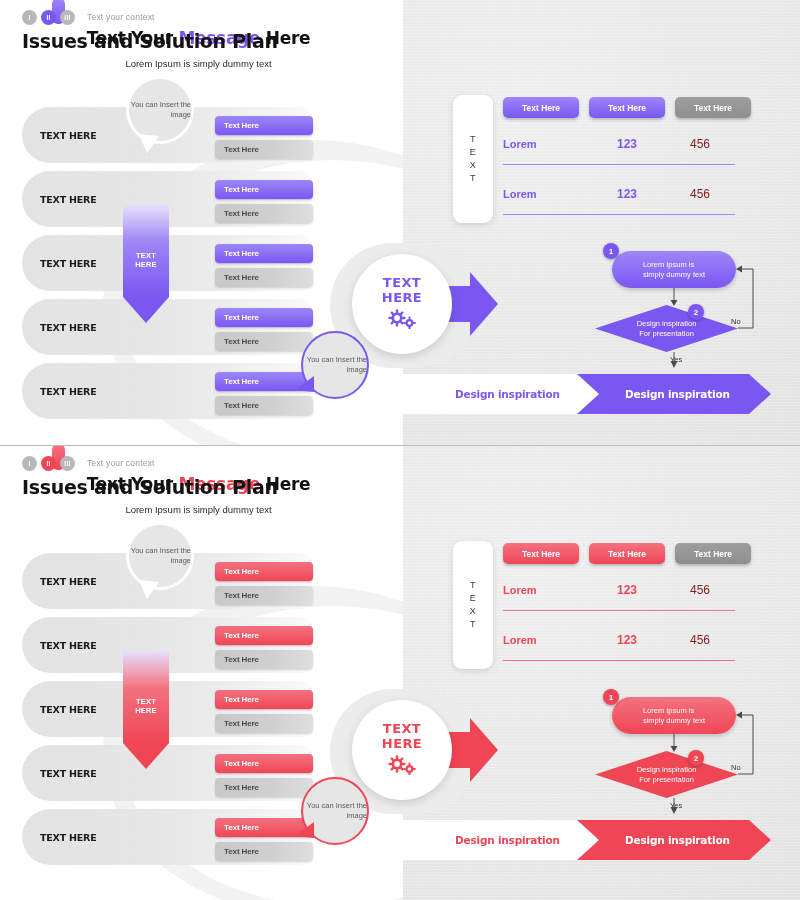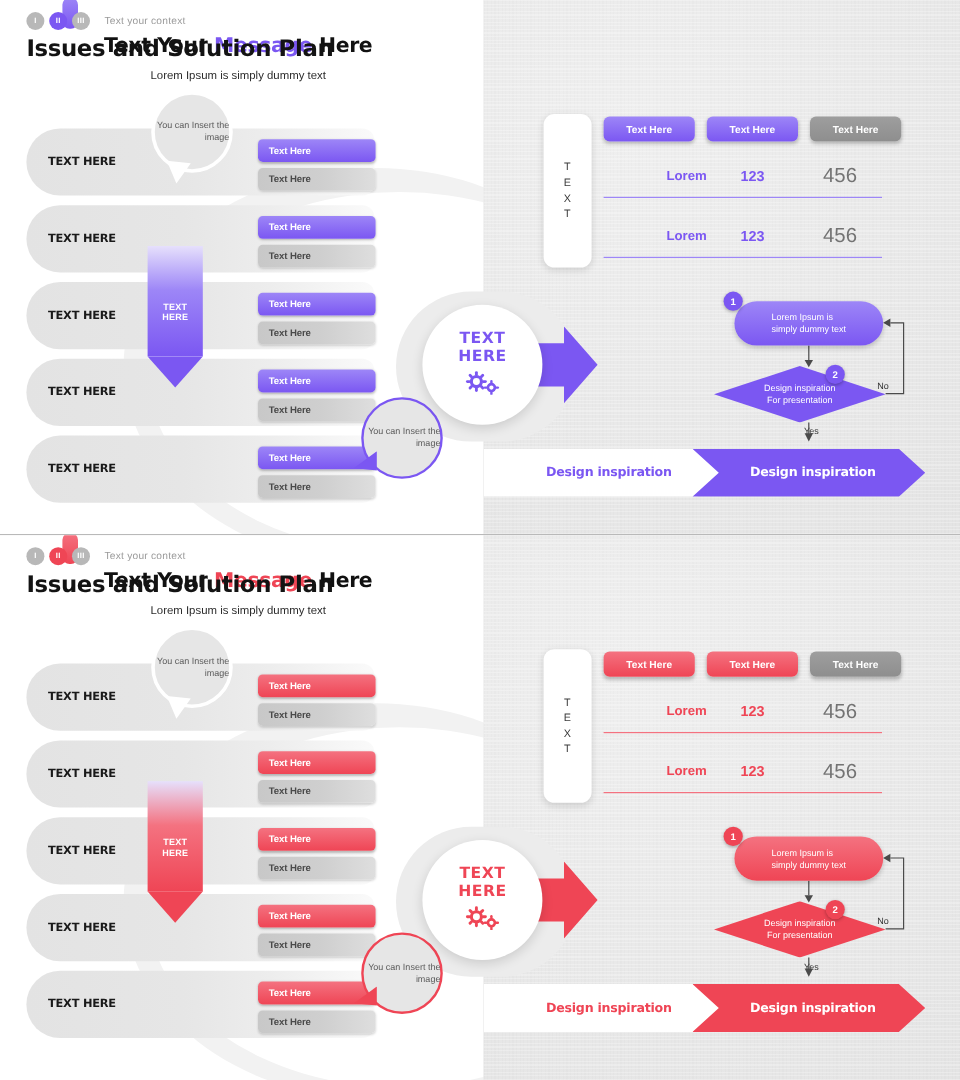--- a/index.html
+++ b/index.html
@@ -101,23 +101,23 @@
       border-radius:9px;box-shadow:0 2px 6px rgba(0,0,0,.13);z-index:6;
       display:flex;flex-direction:column;align-items:center;justify-content:center;}
   .vtext span{font-size:9px;color:#3a3a3a;line-height:13px;letter-spacing:.5px;}
 
   .btnrow{position:absolute;left:503px;top:97px;display:flex;gap:10px;z-index:6;}
   .tbtn{width:76px;height:21px;border-radius:5px;display:flex;align-items:center;justify-content:center;
       font-size:8.5px;font-weight:bold;color:#fff;box-shadow:0 2px 3px rgba(0,0,0,.22);}
   .tbtn.grey{background:linear-gradient(180deg,#9e9e9e,#8e8e8e);}
 
   .trow{position:absolute;left:503px;width:232px;display:flex;align-items:center;z-index:6;}
-  .trow .c1{width:86px;text-align:right;font-size:11px;font-weight:bold;}
+  .trow .c1{width:86px;text-align:left;font-size:11px;font-weight:bold;}
   .trow .c2{width:76px;text-align:center;font-size:12px;font-weight:bold;}
-  .trow .c3{width:70px;text-align:center;font-size:17px;color:#737373;font-weight:normal;}
+  .trow .c3{width:70px;text-align:center;font-size:12px;color:#7f1d1d;font-weight:normal;}
   .tsep{position:absolute;left:503px;width:232px;height:1px;z-index:6;}
   .fcbadge{position:absolute;width:16px;height:16px;border-radius:50%;color:#fff;font-size:8px;
       font-weight:bold;display:flex;align-items:center;justify-content:center;
       box-shadow:0 1px 3px rgba(0,0,0,.3);z-index:3;}
   .fcbox{position:absolute;left:612px;top:251px;width:124px;height:37px;border-radius:19px;
       display:flex;align-items:center;justify-content:center;
       font-size:7.5px;color:#fff;line-height:10px;box-shadow:0 2px 4px rgba(0,0,0,.2);z-index:2;}
   .fcdia{position:absolute;left:595px;top:305px;width:143px;height:47px;z-index:2;}
   .fcdia .dtxt{position:absolute;inset:0;display:flex;flex-direction:column;align-items:center;
       justify-content:center;font-size:7.5px;color:#fff;line-height:10px;}

